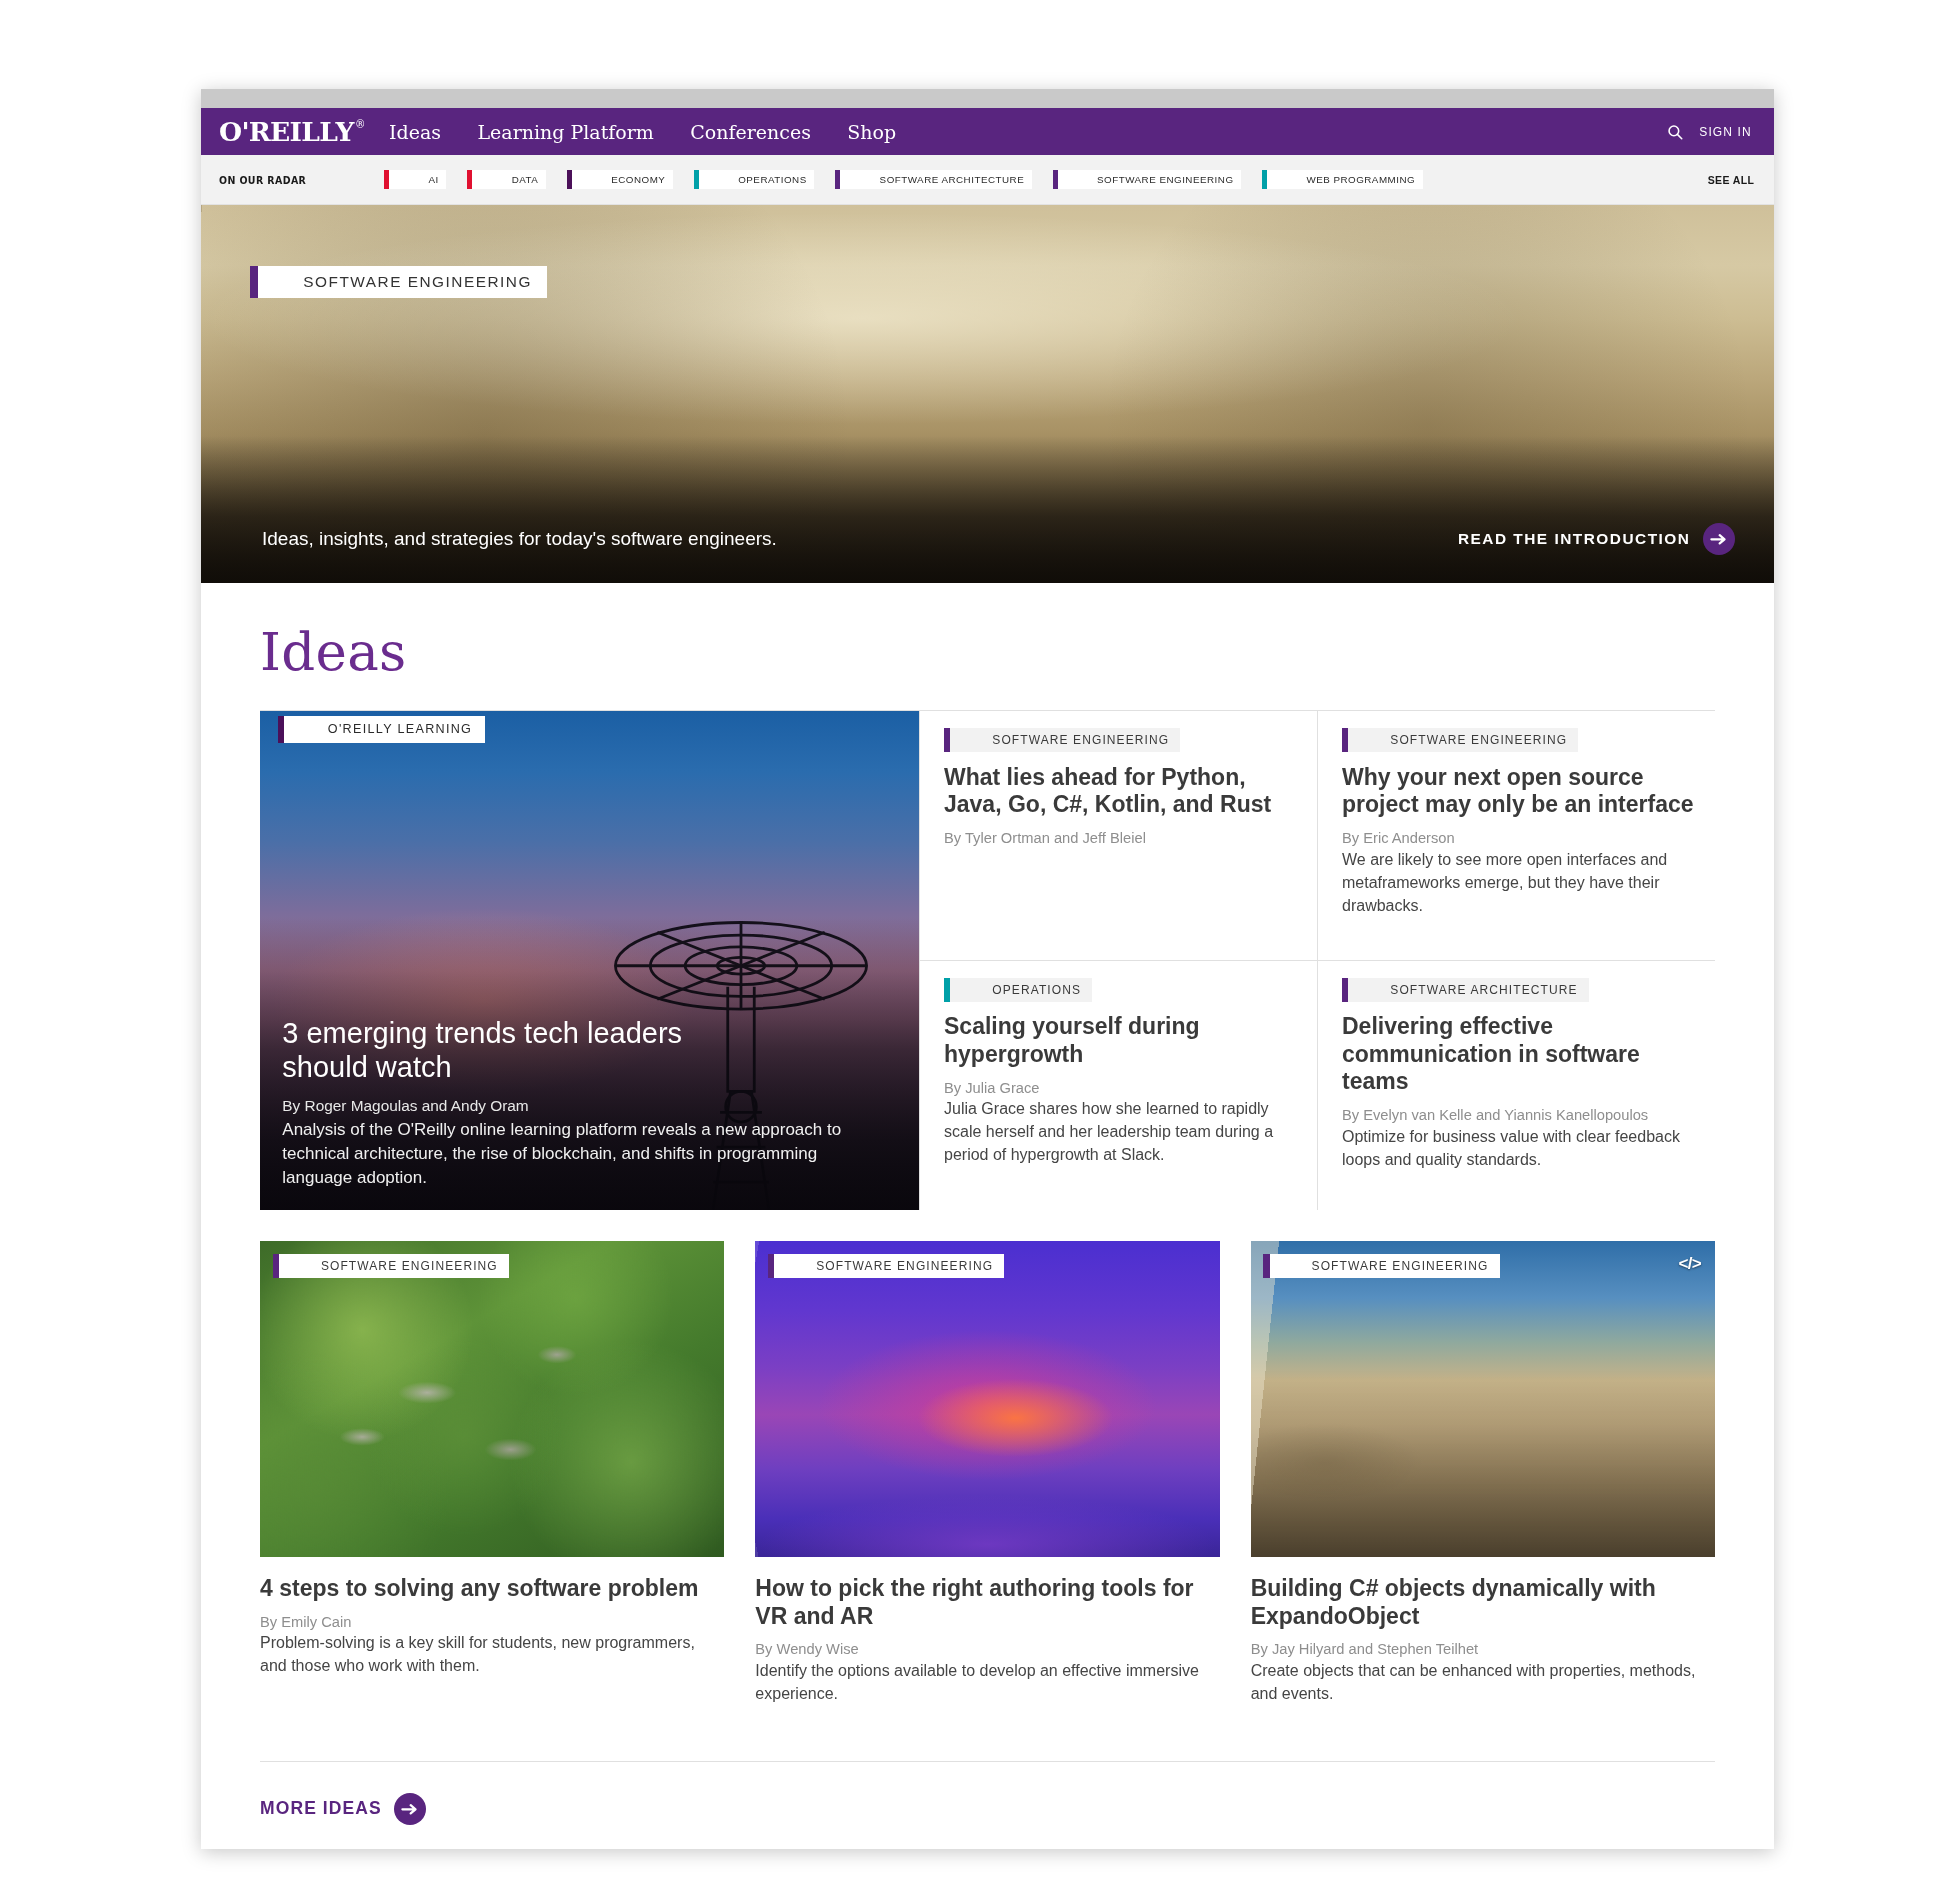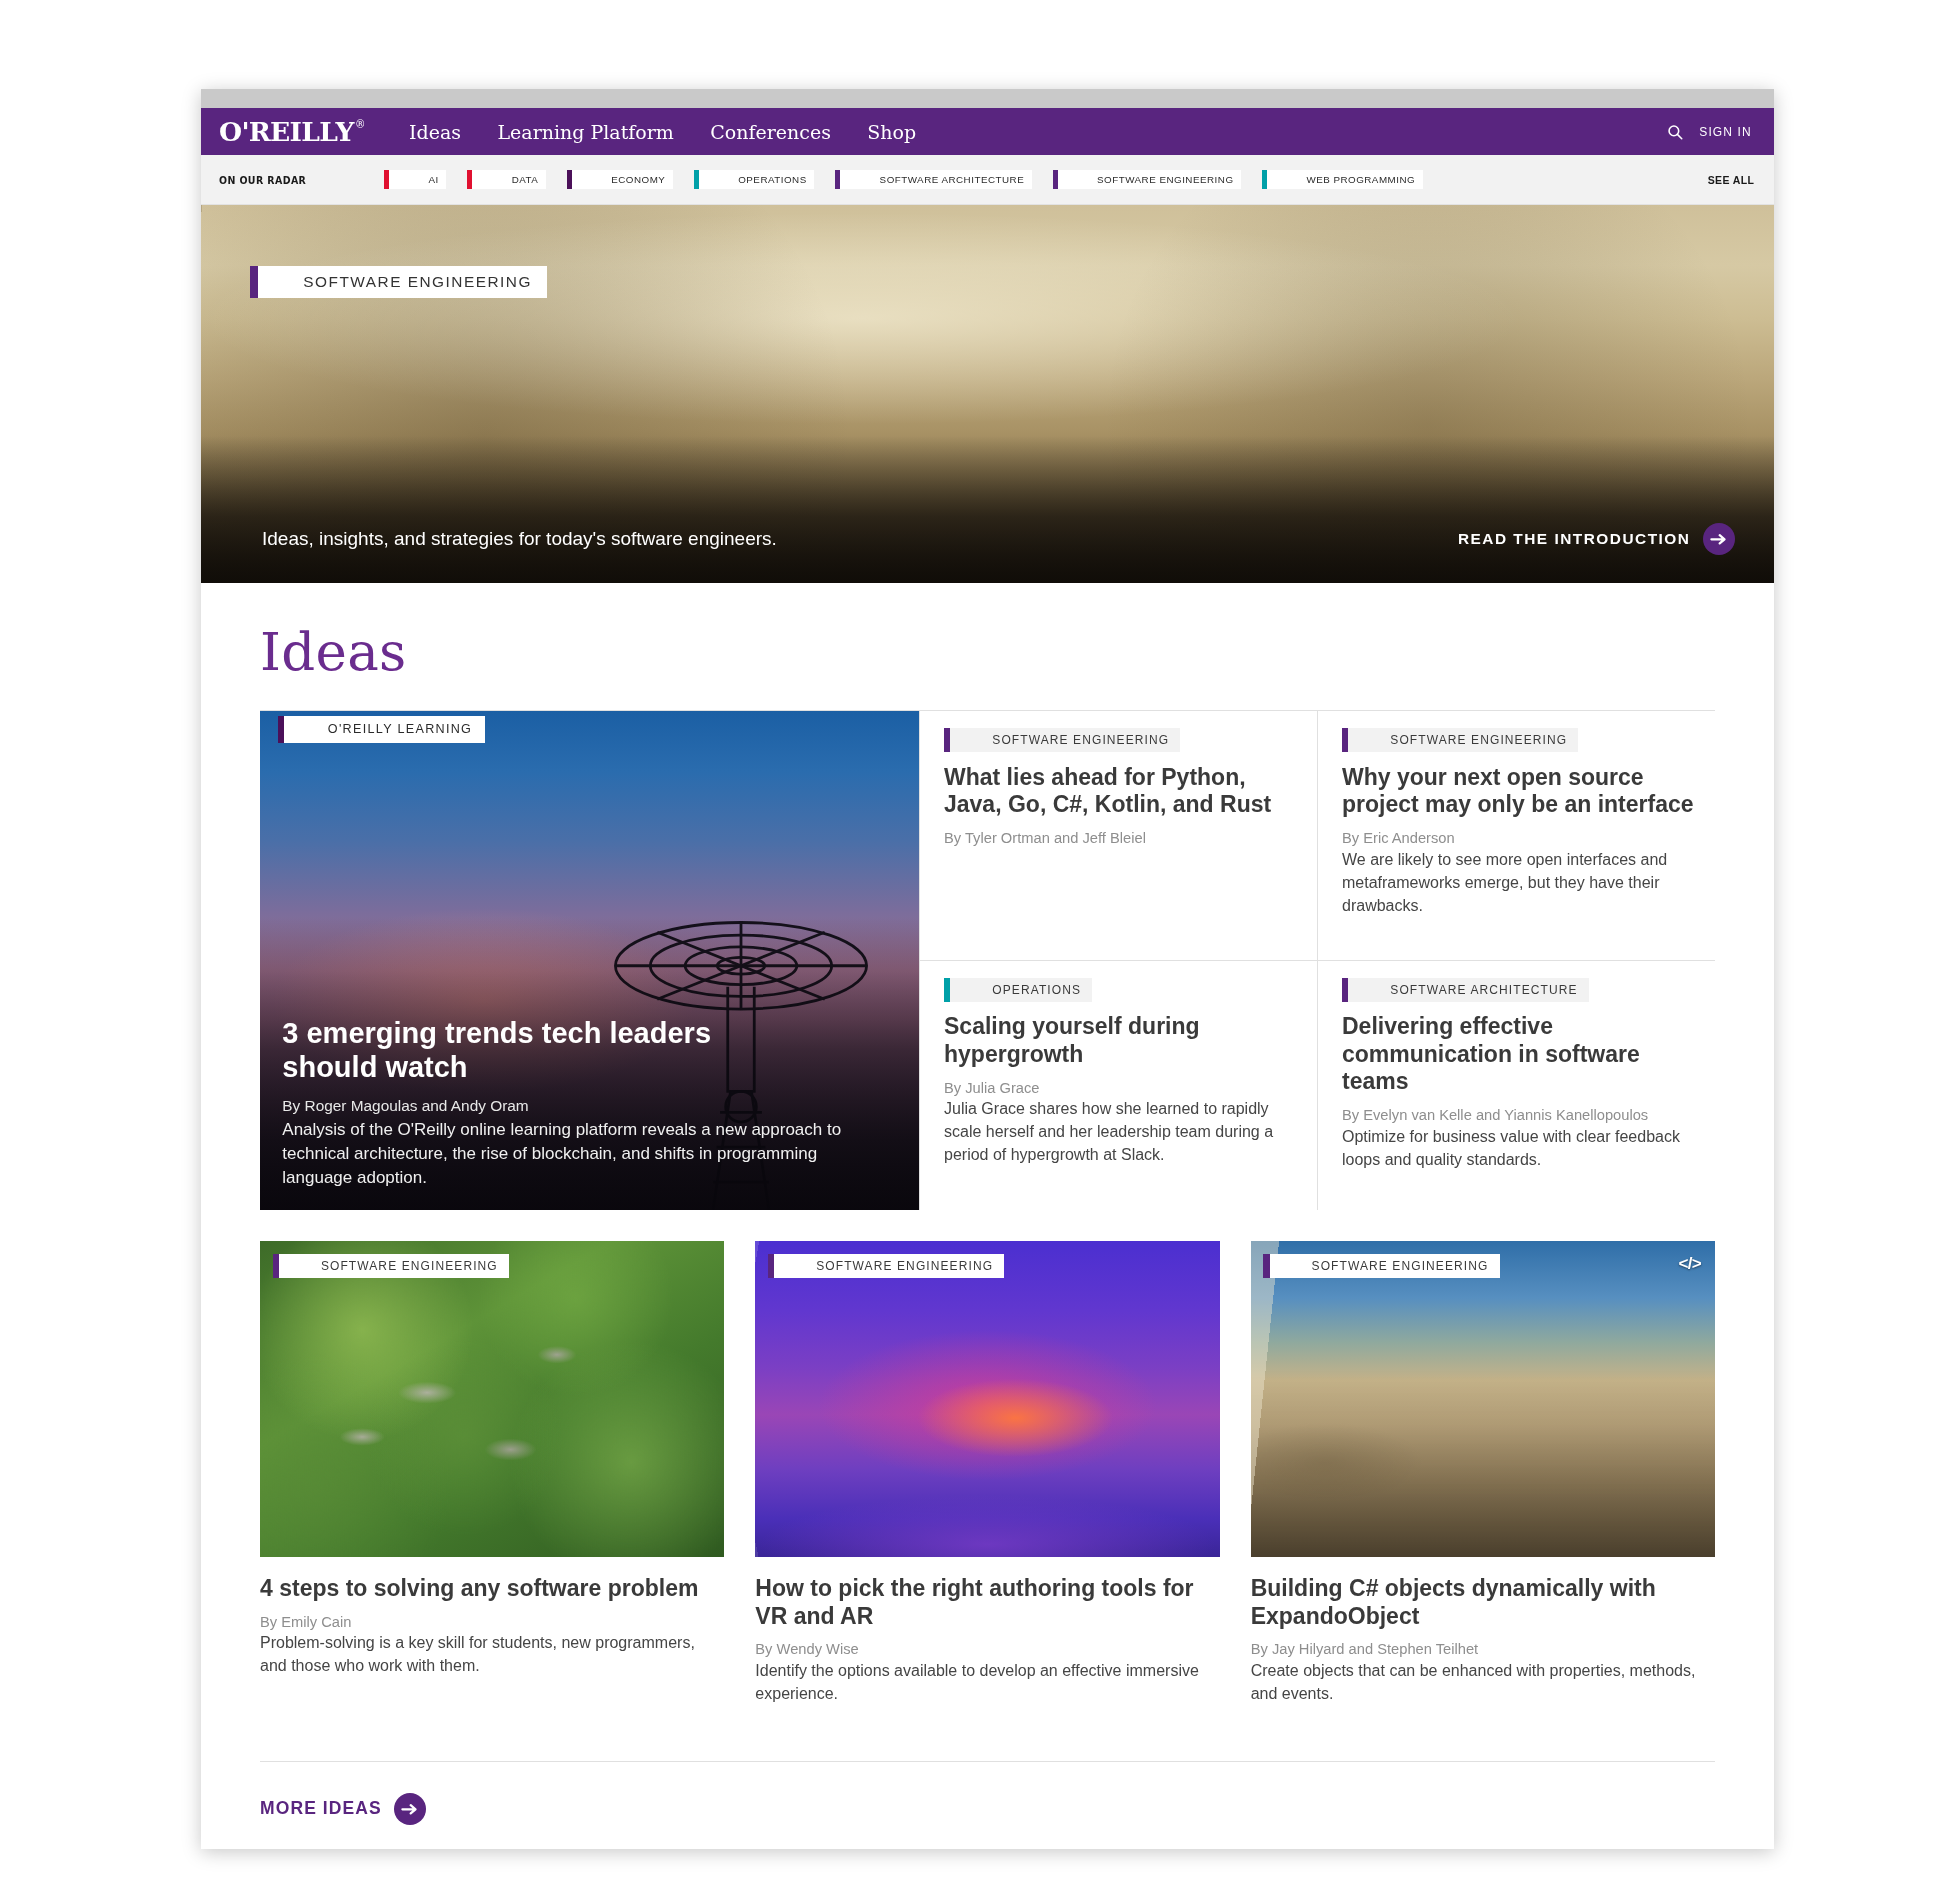--- a/index.html
+++ b/index.html
@@ -49,21 +49,21 @@
     box-sizing: border-box;
   }
   .brand {
     color: #ffffff;
     font-family: "DejaVu Serif", serif;
     font-weight: bold;
     font-size: 26.5px;
     letter-spacing: -0.7px;
     display: flex;
     align-items: flex-start;
-    margin-right: 40px;
+    margin-right: 20px;
     white-space: nowrap;
   }
   .brand .reg {
     font-size: 10.5px;
     margin-top: 2.1px;
     margin-left: 1.4px;
     font-weight: normal;
   }
   .nav-links {
     display: flex;
@@ -317,21 +317,21 @@
     padding: 0 12.6px 0 10.5px;
   }
   .feature-body {
     position: absolute;
     left: 22.3px;
     right: 24px;
     bottom: 19.6px;
   }
   .feature-title {
     color: #ffffff;
-    font-weight: bold;
+    font-weight: normal;
     font-size: 29px;
     line-height: 1.17;
     margin: 0 0 12.6px 0;
     max-width: 489px;
   }
   .feature-by {
     color: #e8e8e8;
     font-size: 15.4px;
     margin-bottom: 2.8px;
   }

